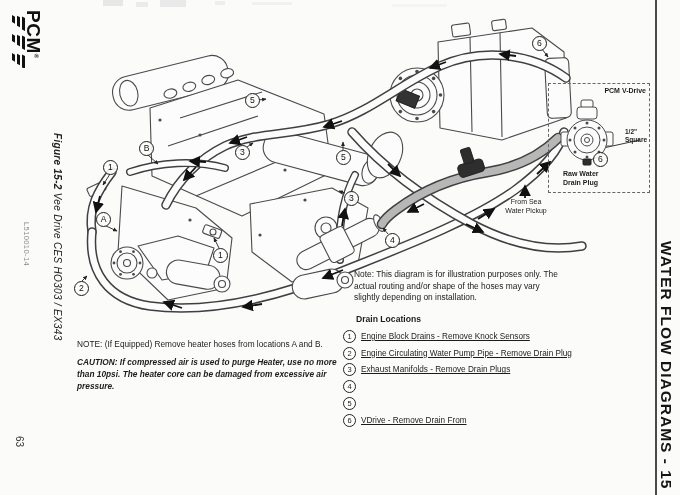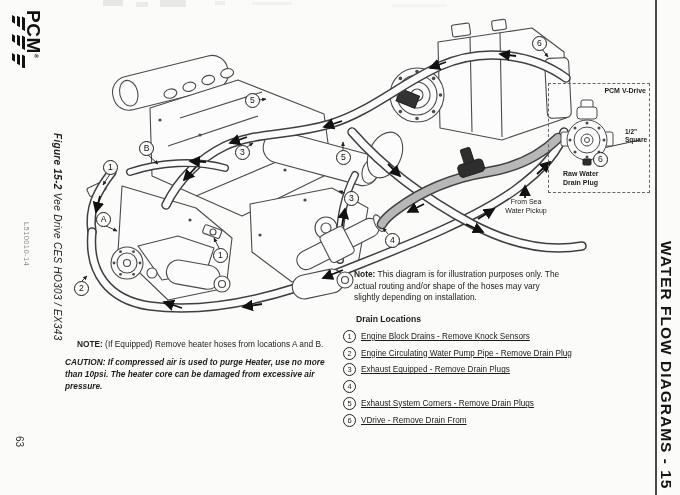--- a/index.html
+++ b/index.html
@@ -32,29 +32,29 @@
 
   
   .inset-box{left:548px;top:83px;width:100px;height:108px;border:1.3px dashed #666;}
   .inset-title{position:absolute;right:3px;top:3px;font-size:7px;font-weight:bold;}
   .inset-square{position:absolute;left:76px;top:44px;font-size:6.5px;font-weight:bold;line-height:1.25;}
   .inset-caption{position:absolute;left:14px;top:86px;font-size:7px;font-weight:bold;line-height:1.25;}
 
   
   .from-sea{left:498px;top:197px;width:56px;text-align:center;font-size:7px;line-height:1.3;color:#222;}
   .note-block{left:354px;top:269px;width:210px;font-size:8.4px;line-height:1.38;}
-  .bold{font-weight:bold;}
+  .bold{font-weight:normal;}
   .drain-heading{left:356px;top:314px;font-size:8.6px;font-weight:bold;}
   .drain-list{left:343px;top:328px;width:300px;}
   .drain-item{display:flex;align-items:center;height:16.8px;gap:5px;}
   .drain-num{flex:0 0 auto;width:11px;height:11px;border:1px solid #222;border-radius:50%;
              font-size:7.5px;line-height:11px;text-align:center;background:#fff;}
   .drain-text{font-size:8.2px;white-space:nowrap;text-decoration:underline;}
   .note2{left:77px;top:339px;font-size:8.3px;white-space:nowrap;}
-  .caution{left:65px;top:357px;width:262px;font-size:8.3px;font-weight:bold;font-style:italic;line-height:1.42;}
+  .caution{left:77px;top:357px;width:262px;font-size:8.3px;font-weight:bold;font-style:italic;line-height:1.42;}
 
   
   .callout{position:absolute;width:13px;height:13px;border:1.1px solid #1c1c1c;border-radius:50%;
            background:rgba(252,252,250,.9);font-size:8.6px;line-height:13px;text-align:center;color:#111;}
 
   
   .smudge{background:#cfcfcf;}
 
   svg{display:block;}
 </style>
@@ -333,30 +333,29 @@
     <span class="drain-text">Engine Block Drains - Remove Knock Sensors</span>
   </div>
 
   <div class="drain-item">
     <span class="drain-num">2</span>
     <span class="drain-text">Engine Circulating Water Pump Pipe - Remove Drain Plug</span>
   </div>
 
   <div class="drain-item">
     <span class="drain-num">3</span>
-    <span class="drain-text">Exhaust Equipped - Remove Drain Plugs</span>
+    <span class="drain-text">Exhaust Manifolds - Remove Drain Plugs</span>
   </div>
 
   <div class="drain-item">
     <span class="drain-num">4</span>
   </div>
 
   <div class="drain-item">
     <span class="drain-num">5</span>
-    <span class="drain-text">Exhaust System Corners - Remove Drain Plugs</span>
   </div>
 
   <div class="drain-item">
     <span class="drain-num">6</span>
     <span class="drain-text">VDrive - Remove Drain From</span>
   </div>
 </div>
 
 <div class="abs note2"><span class="bold">NOTE:</span><span> (If Equipped) Remove heater hoses from locations A and B.</span></div>
 <div class="abs caution"><span>CAUTION:</span><span> If compressed air is used to purge Heater, use no more than 10psi.  The heater core can be damaged from excessive air pressure.</span></div>

